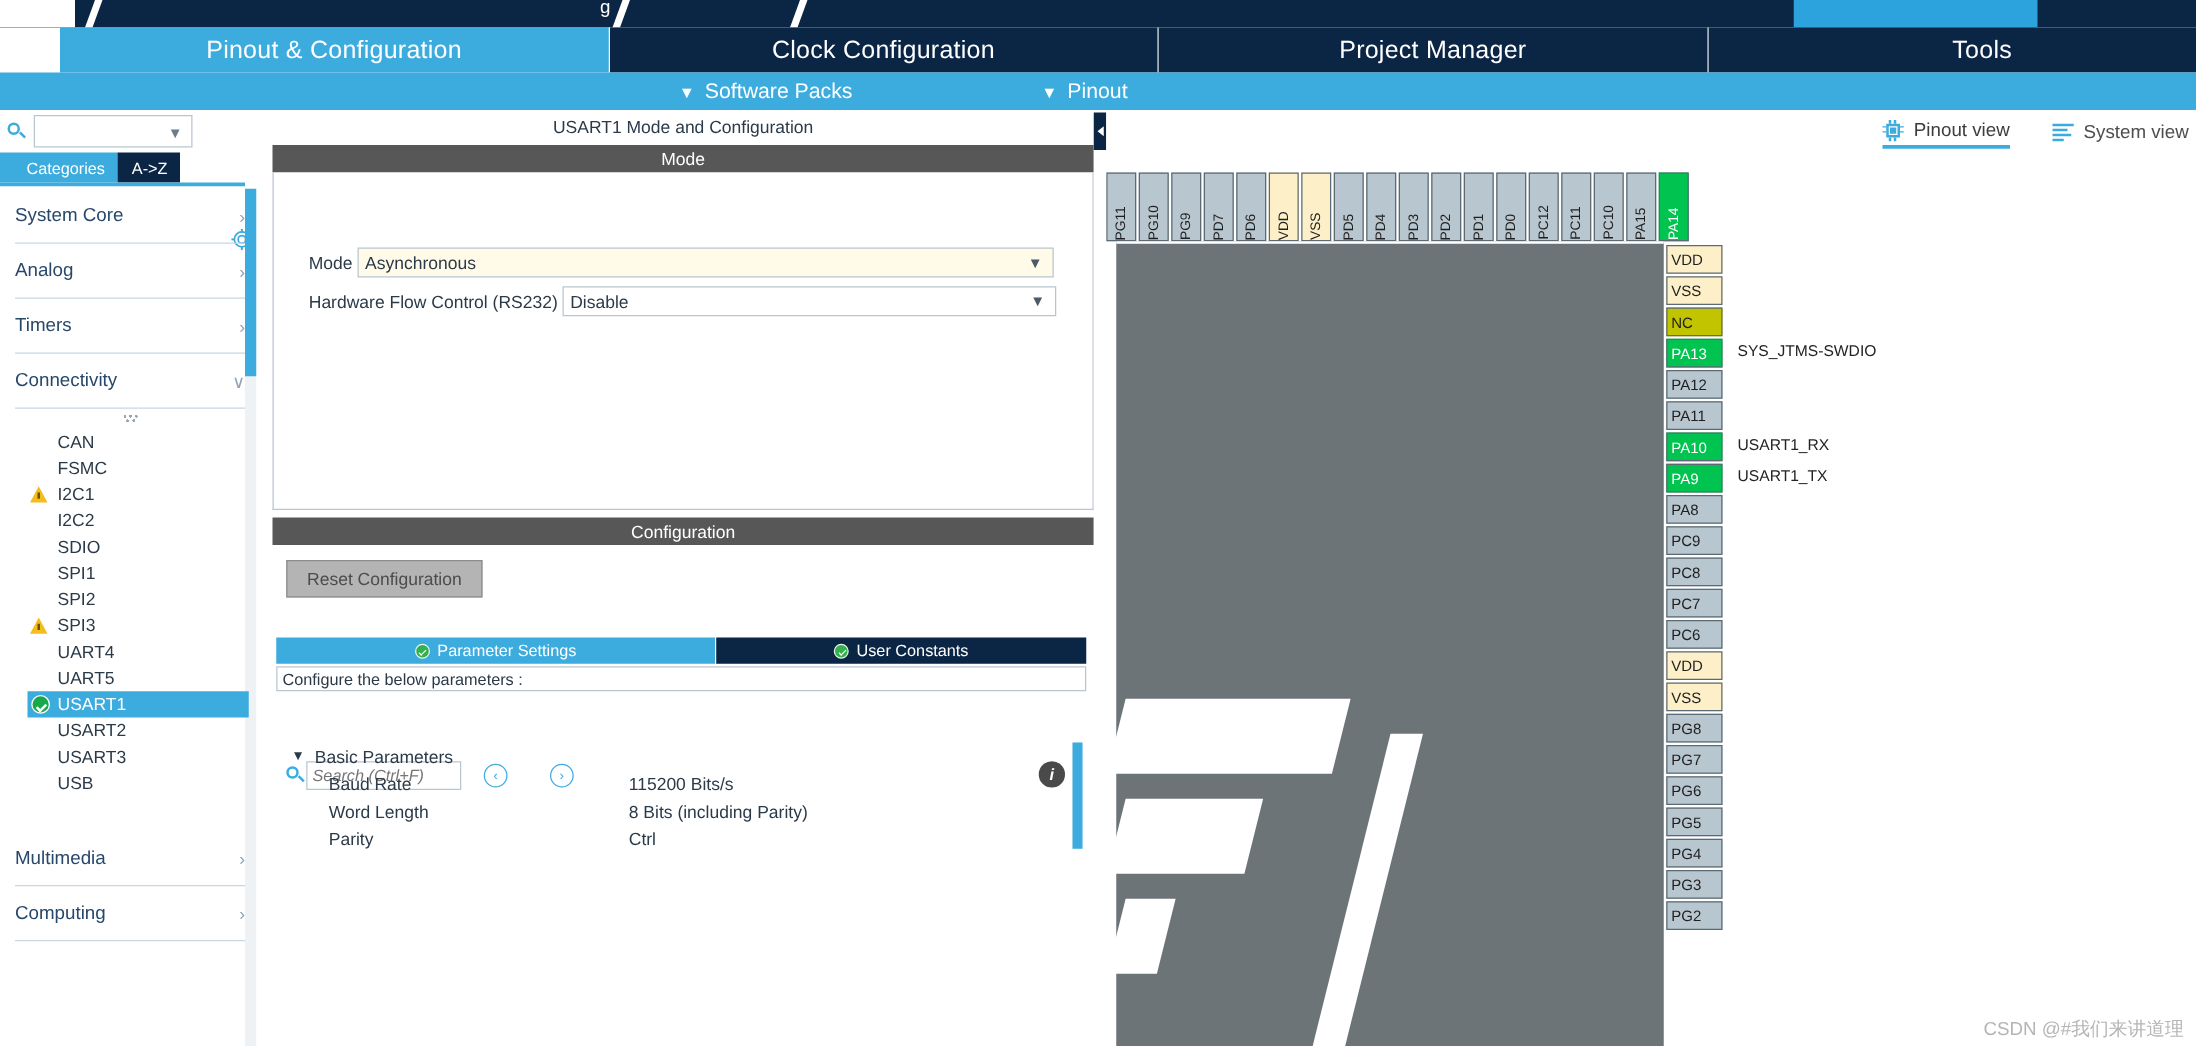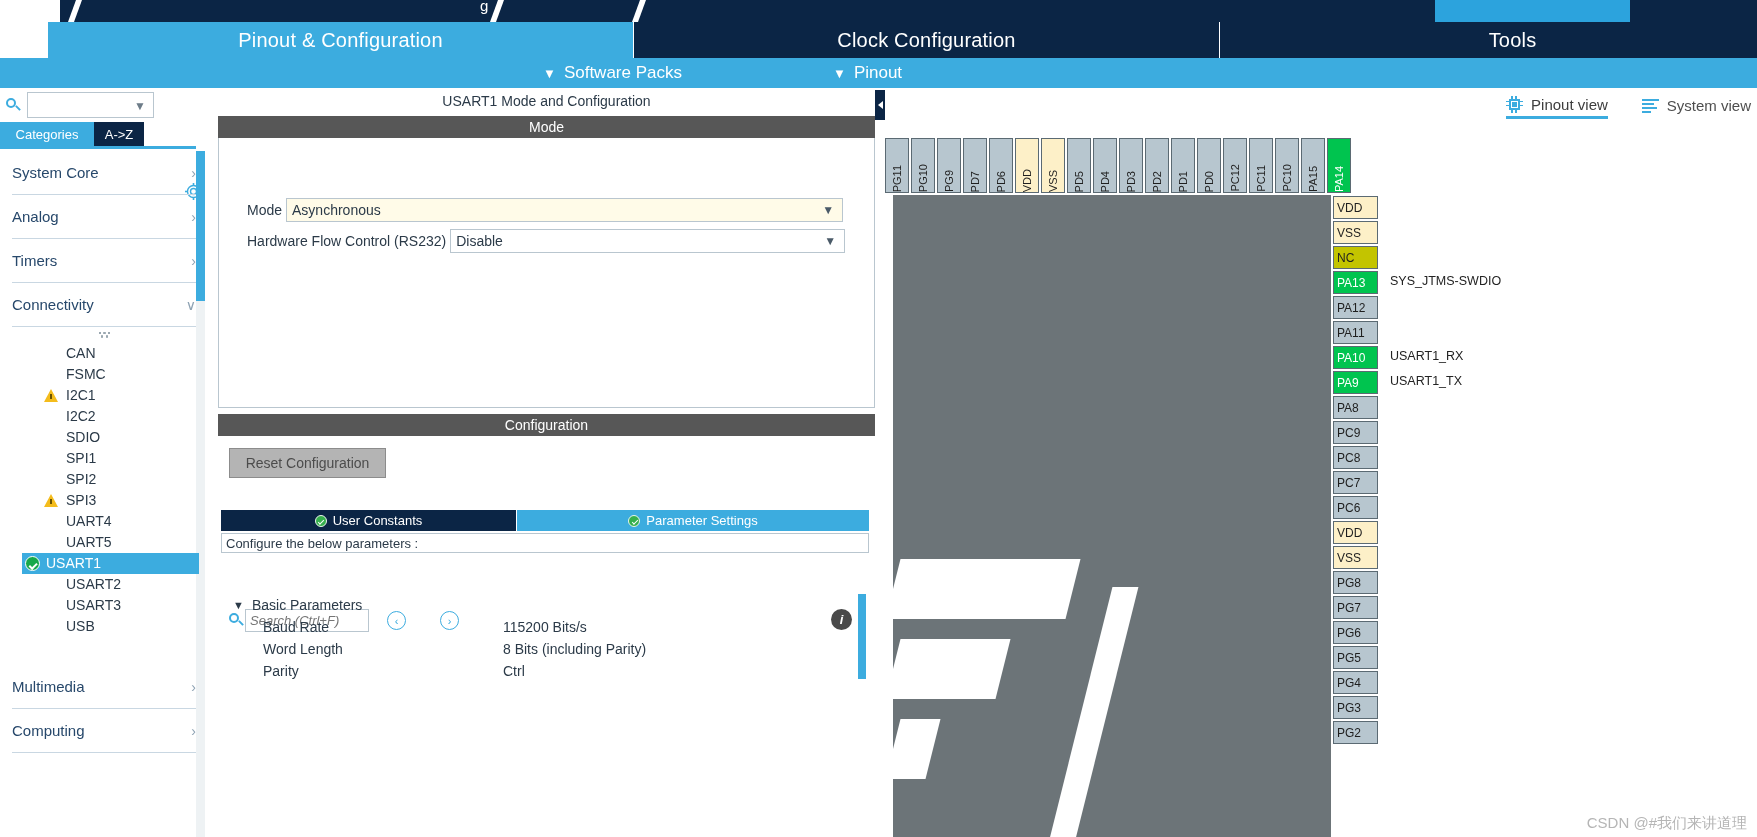--- a/index.html
+++ b/index.html
@@ -53,21 +53,21 @@
   .combo .chev{position:absolute;right:7px;top:6px;color:#6d7c88;font-size:12px;}
   .combo input{
     position:absolute;left:3px;top:2px;width:105px;height:20px;border:none;outline:none;
     font-family:"Liberation Sans",sans-serif;font-size:12px;background:transparent;
   }
   .gear{position:absolute;left:185px;top:95px;width:17px;height:17px;}
   .gear svg{display:block;}
 
   .side-tabs{position:absolute;left:0;top:34px;width:208px;height:24px;display:flex;}
   .side-tabs .st{
-    display:flex;align-items:center;justify-content:center;height:24px;
+    display:flex;align-items:center;justify-content:flex-end;height:24px;
     font-size:13px;color:#ffffff;box-sizing:border-box;padding:0 10px;
   }
   .st-cat{background:#3cacdf;width:94px;}
   .st-az{background:#0b2545;width:50px;}
   .side-tabs-underline{position:absolute;left:0;top:58px;width:196px;height:3px;background:#3cacdf;}
 
   .side-scroll{position:absolute;left:0;top:63px;width:208px;height:686px;overflow:hidden;}
   .scrollbar-track{position:absolute;left:196px;top:63px;width:9px;height:686px;background:#eef2f4;}
   .scrollbar-thumb{position:absolute;left:196px;top:63px;width:9px;height:150px;background:#3cacdf;}
 
@@ -80,21 +80,21 @@
   .sub-list{margin:0;padding:0;list-style:none;}
   .grip{height:16px;display:flex;align-items:center;justify-content:center;}
   .grip .dots{width:13px;height:8px;background:
      radial-gradient(circle at 2px 2px,#9aa7b0 1.1px,transparent 1.2px),
      radial-gradient(circle at 6.5px 2px,#9aa7b0 1.1px,transparent 1.2px),
      radial-gradient(circle at 11px 2px,#9aa7b0 1.1px,transparent 1.2px),
      radial-gradient(circle at 4px 5.5px,#9aa7b0 1.1px,transparent 1.2px),
      radial-gradient(circle at 9px 5.5px,#9aa7b0 1.1px,transparent 1.2px);}
   .periph{
     position:relative;height:21px;line-height:21px;padding-left:46px;
-    font-size:14px;color:#2b3a48;white-space:nowrap;cursor:default;margin-left:20px;
+    font-size:14px;color:#2b3a48;white-space:nowrap;cursor:default;
   }
   .periph.selected{background:#3cacdf;color:#ffffff;margin-left:22px;padding-left:24px;width:153px;}
   .periph .st-ico{position:absolute;left:24px;top:3px;width:15px;height:15px;}
   .periph.selected .st-ico{left:3px;}
   .warn-ico{display:block;width:0;height:0;border-left:7.5px solid transparent;border-right:7.5px solid transparent;border-bottom:13px solid #f4bc1c;position:relative;top:1px;}
   .warn-ico::after{content:"";position:absolute;left:-1px;top:5px;width:2px;height:5px;background:#6b5300;}
   .ok-ico{display:block;width:15px;height:15px;border-radius:50%;background:#17a84a;position:relative;border:1.5px solid #ffffff;box-sizing:border-box;}
   .ok-ico::after{content:"";position:absolute;left:3px;top:6px;width:6px;height:2.5px;border-left:2px solid #ffffff;border-bottom:2px solid #ffffff;transform:rotate(-45deg);}
 
   
@@ -239,20 +239,23 @@
     <div class="txt">g</div>
     <div class="hl"></div>
   </div>
 
   <div class="tabbar">
     <div class="tab active">
         <span>Pinout &amp; Configuration</span>
       </div>
     <div class="tab">
         <span>Clock Configuration</span>
+      </div>
+    <div class="tab">
+        <span>Project Manager</span>
       </div>
     <div class="tab">
         <span>Tools</span>
       </div>
   </div>
 
   <div class="submenu">
     <div class="item sm-packs">
       <span class="chev">▼</span>
       <span>Software Packs</span>
@@ -384,27 +387,27 @@
       </div>
     </div>
 
     <div class="band cfg-band">Configuration</div>
 
     <div class="cfg-area" style="height:420px;">
       <div class="reset-btn">Reset Configuration</div>
 
 
       <div class="tabrow tabrow2">
+        <div class="ctab sel" style="flex:0 0 352px;">
+            <span class="ctick"></span>
+            <span>Parameter Settings</span>
+          </div>
         <div class="ctab">
             <span class="ctick"></span>
             <span>User Constants</span>
-          </div>
-        <div class="ctab sel" style="flex:0 0 352px;">
-            <span class="ctick"></span>
-            <span>Parameter Settings</span>
           </div>
       </div>
 
       <div class="configure-bar">Configure the below parameters :</div>
 
       <div class="param-search">
         <div class="ps-icon">
             <div class="ring"></div>
             <div class="hand"></div>
           </div>

